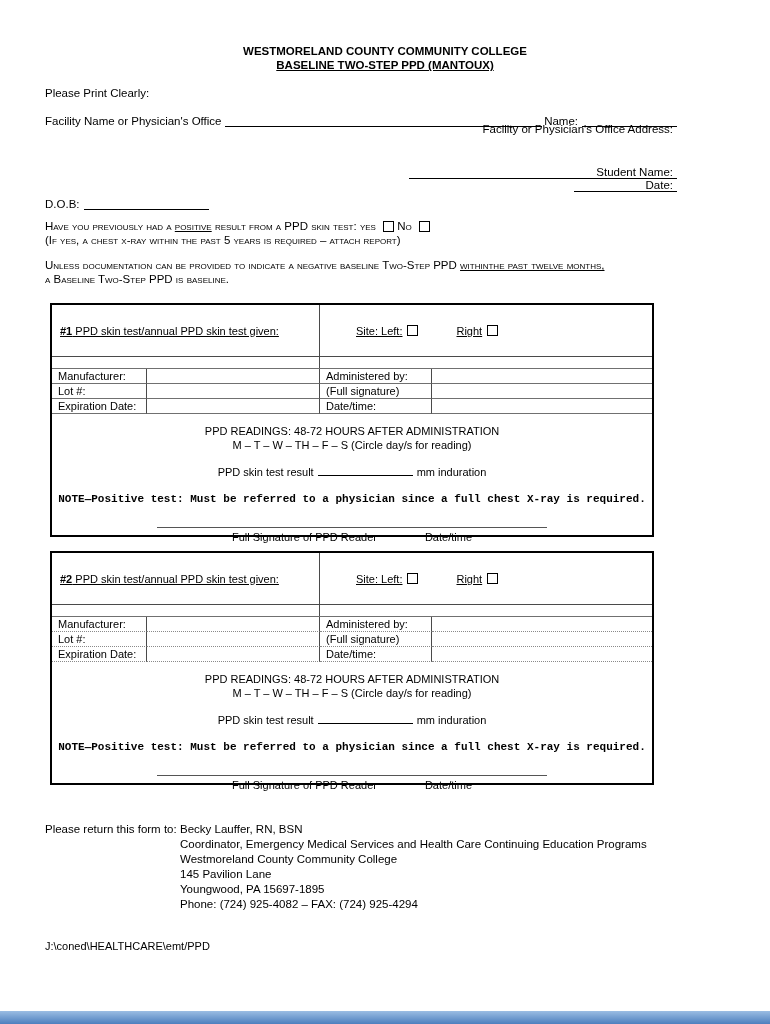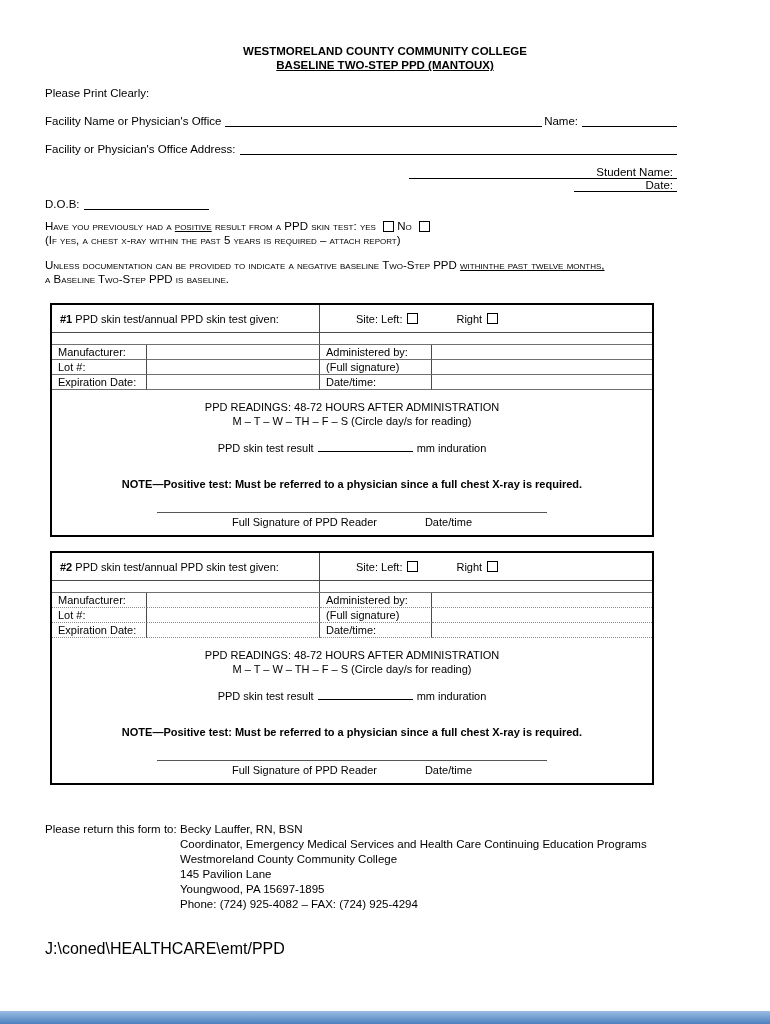--- a/index.html
+++ b/index.html
@@ -20,42 +20,42 @@
   .uline { border-bottom:1px solid #000; height:14px; display:inline-block; }
   .spacer-flex { flex:1; }
 
   .sc { font-variant:small-caps; }
   .u { text-decoration:underline; }
   .qblock { position:absolute; left:45px; line-height:13.5px; }
   .cb { display:inline-block; width:11px; height:11px; border:1px solid #000; background:#fff; vertical-align:-2px; }
 
   .ppd-box { position:absolute; left:50px; width:604px; height:234px; border:2px solid #000; font-size:11px; background:#fff; }
   .box1 { top:303px; } .box2 { top:551px; }
-  .box-header { display:flex; height:28px; border-bottom:1px solid #4a4a4a; }
+  .box-header { display:flex; height:52px; border-bottom:1px solid #4a4a4a;text-decoration:underline; }
   .bh-left { width:268px; border-right:1px solid #4a4a4a; display:flex; align-items:center; padding-left:8px; }
   .bh-right { flex:1; display:flex; align-items:center; padding-left:8px;margin-left:28px; }
   .bh-right .cbx { margin-left:5px; }
   .site-gap { width:38px; }
   .spacer-row { display:flex; height:12px; border-bottom:1px solid #707070; }
   .sp-left { width:268px; border-right:1px solid #4a4a4a; }
   .sp-right { flex:1; }
   .box-grid { display:grid; grid-template-columns:95px 173px 112px 1fr; }
   .cell { height:15px; line-height:14px; padding-left:6px; border-bottom:1px solid #707070; overflow:hidden; }
   .cell.vr { border-right:1px solid #4a4a4a; }
   .box2 .cell { border-bottom-style:dotted; border-bottom-color:#8a8a8a; }
   .readings { text-align:center; padding-top:10px; line-height:14px; }
   .result-row { margin-top:12px; }
   .blank { display:inline-block; width:95px; border-bottom:1px solid #000; height:12px; vertical-align:baseline; margin:0 4px; }
-  .note-line { margin-top:22px; font-weight:bold; }
+  .note-line { margin-top:13px; font-weight:bold;font-family:Liberation Mono, monospace; }
   .sigline { width:390px; height:1px; border-bottom:1px solid #555; margin:21px auto 0; }
   .sigcaps { display:flex; justify-content:center; gap:48px; margin-top:2px; }
 
   .return-block { position:absolute; top:822px; left:45px; display:flex; line-height:15px; }
   .return-label { width:135px; }
-  .file-path { position:absolute; top:940px; left:45px; font-size:16px; }
+  .file-path { position:absolute; top:940px; left:45px; font-size:11px; }
   .bottom-bar { position:absolute; left:0; right:0; bottom:0; height:13px; }
 </style>
 </head>
 <body>
 
 <div class="page">
 
   <div class="title-block">
     <div>WESTMORELAND COUNTY COMMUNITY COLLEGE</div>
     <div class="title-u">BASELINE TWO-STEP PPD (MANTOUX)</div>
@@ -63,21 +63,21 @@
 
   <div class="note-print">Please Print Clearly:</div>
 
   <div class="line-row" style="top:111px;">
     <span class="lbl">Facility Name or Physician's Office</span>
     <span class="fill"></span>
     <span class="lbl" style="padding-left:2px;">Name:</span>
     <span class="uline" style="width:95px;"></span>
   </div>
 
-  <div class="line-row" style="top:139px;">
+  <div class="line-row" style="top:123px;flex-direction:column;">
     <span class="lbl">Facility or Physician's Office Address:</span>
     <span class="fill"></span>
   </div>
 
   <div class="line-row" style="top:166px;flex-direction:column;">
     <span class="lbl">Student Name:</span>
     <span class="uline" style="width:268px;"></span>
     <span class="spacer-flex"></span>
     <span class="lbl">Date:</span>
     <span class="uline" style="width:103px;"></span>

